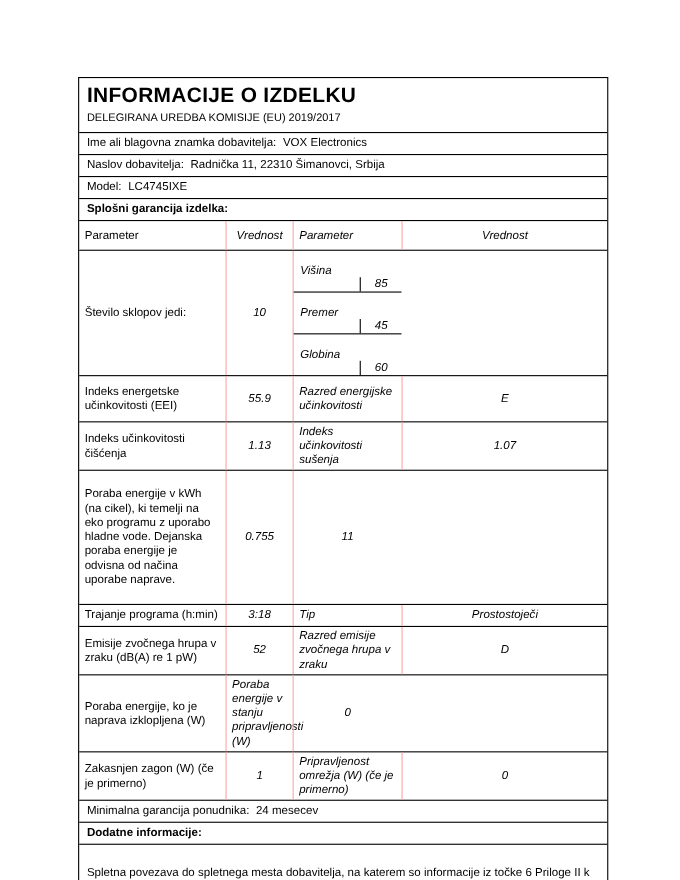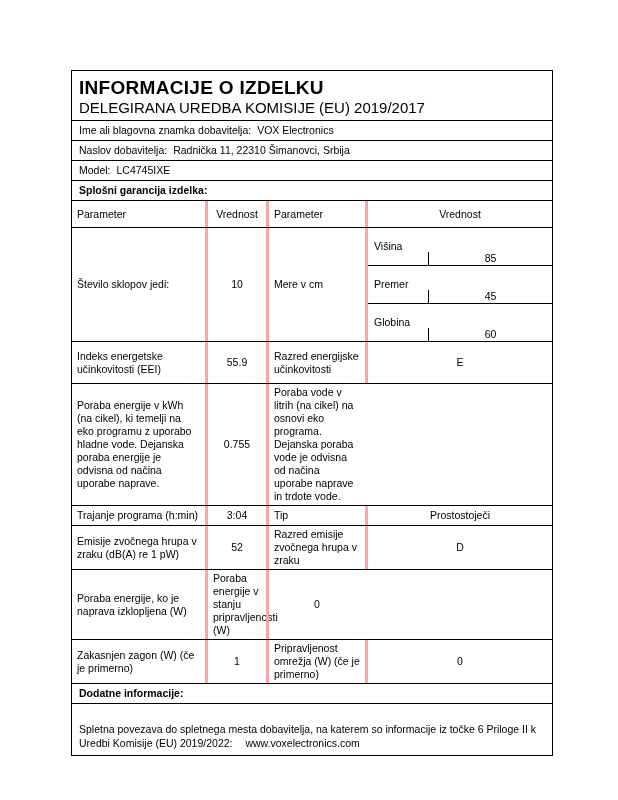--- a/index.html
+++ b/index.html
@@ -25,21 +25,21 @@
   }
   
   .title-block { padding: 6px 7px 6px 7px; }
   .doc-title {
     font-size: 19px;
     font-weight: bold;
     letter-spacing: 0.3px;
     line-height: 22px;
   }
   .doc-subtitle {
-    font-size: 15px;
+    font-size: 10px;
     line-height: 12px;
     margin-top: 3px;
   }
   
   .row { border-top: 1px solid #000000; }
   .info-row {
     display: flex;
     align-items: center;
     padding: 3px 7px;
     min-height: 19px;
@@ -56,21 +56,21 @@
   .trow {
     display: grid;
     grid-template-columns: 133px 61px 99px 1fr;
     border-top: 1px solid #000000;
   }
   .cell {
     padding: 2px 5px;
     display: flex;
     align-items: center;
   }
-  .cell:not(:first-child) { border-left: 3px solid #fca5a5; }
+  .cell:not(:first-child) { border-left: 1px solid #fca5a5; font-style: italic; }
   .val { justify-content: center; text-align: center; }
   .r-head  .cell { min-height: 26px; text-align: center; }
   .r-dims  .cell { min-height: 60px; }
   .r-h42   .cell { min-height: 41px; }
   .r-h44   .cell { min-height: 43px; }
   .r-h122  .cell { min-height: 121px; }
   .r-h20   .cell { min-height: 19px; }
   .r-h41   .cell { min-height: 40px; }
   .r-h40   .cell { min-height: 39px; }
   
@@ -127,21 +127,20 @@
       <div class="trow r-head">
         <div class="cell">Parameter</div>
         <div class="cell val">Vrednost</div>
         <div class="cell">Parameter</div>
         <div class="cell val">Vrednost</div>
       </div>
 
       <div class="trow r-dims">
         <div class="cell">Število sklopov jedi:</div>
         <div class="cell val">10</div>
-        <div class="cell">Mere v cm</div>
         <div class="cell dims-cell">
           <div class="dim-sub">
             <div class="dim-label">Višina</div>
             <div class="dim-value">85</div>
           </div>
           <div class="dim-sub">
             <div class="dim-label">Premer</div>
             <div class="dim-value">45</div>
           </div>
           <div class="dim-sub">
@@ -151,30 +150,36 @@
         </div>
       </div>
 
       <div class="trow r-h42">
         <div class="cell">Indeks energetske učinkovitosti (EEI)</div>
         <div class="cell val">55.9</div>
         <div class="cell">Razred energijske učinkovitosti</div>
         <div class="cell val">E</div>
       </div>
 
+      <div class="trow r-h44">
+        <div class="cell">Indeks učinkovitosti čišćenja</div>
+        <div class="cell val">1.13</div>
+        <div class="cell">Indeks učinkovitosti sušenja</div>
+        <div class="cell val">1.07</div>
+      </div>
 
       <div class="trow r-h122">
         <div class="cell">Poraba energije v kWh (na cikel), ki temelji na eko programu z uporabo hladne vode. Dejanska poraba energije je odvisna od načina uporabe naprave.</div>
         <div class="cell val">0.755</div>
-        <div class="cell">Poraba vode v litrih (na cikel) na osnovi eko programa. Dejanska poraba vode je odvisna od načina uporabe naprave in trdote vode.</div>
+        <div class="cell val">11</div>
       </div>
 
       <div class="trow r-h20">
         <div class="cell">Trajanje programa (h:min)</div>
-        <div class="cell val">3:04</div>
+        <div class="cell val">3:18</div>
         <div class="cell">Tip</div>
         <div class="cell val">Prostostoječi</div>
       </div>
 
       <div class="trow r-h41">
         <div class="cell">Emisije zvočnega hrupa v zraku (dB(A) re 1 pW)</div>
         <div class="cell val">52</div>
         <div class="cell">Razred emisije zvočnega hrupa v zraku</div>
         <div class="cell val">D</div>
       </div>
@@ -186,20 +191,24 @@
       </div>
 
       <div class="trow r-h40">
         <div class="cell">Zakasnjen zagon (W) (če je primerno)</div>
         <div class="cell val">1</div>
         <div class="cell">Pripravljenost omrežja (W) (če je primerno)</div>
         <div class="cell val">0</div>
       </div>
     </div>
 
+    <div class="row info-row">
+      <span class="lbl">Minimalna garancija ponudnika:</span>
+      <span>24 mesecev</span>
+    </div>
     <div class="row section-row">Dodatne informacije:</div>
     <div class="row web-row">
       <span>Spletna povezava do spletnega mesta dobavitelja, na katerem so informacije iz točke 6 Priloge II k Uredbi Komisije (EU) 2019/2022:</span>
       <span class="url">www.voxelectronics.com</span>
     </div>
 
   </div>
 </div>
 
 </body></html>

